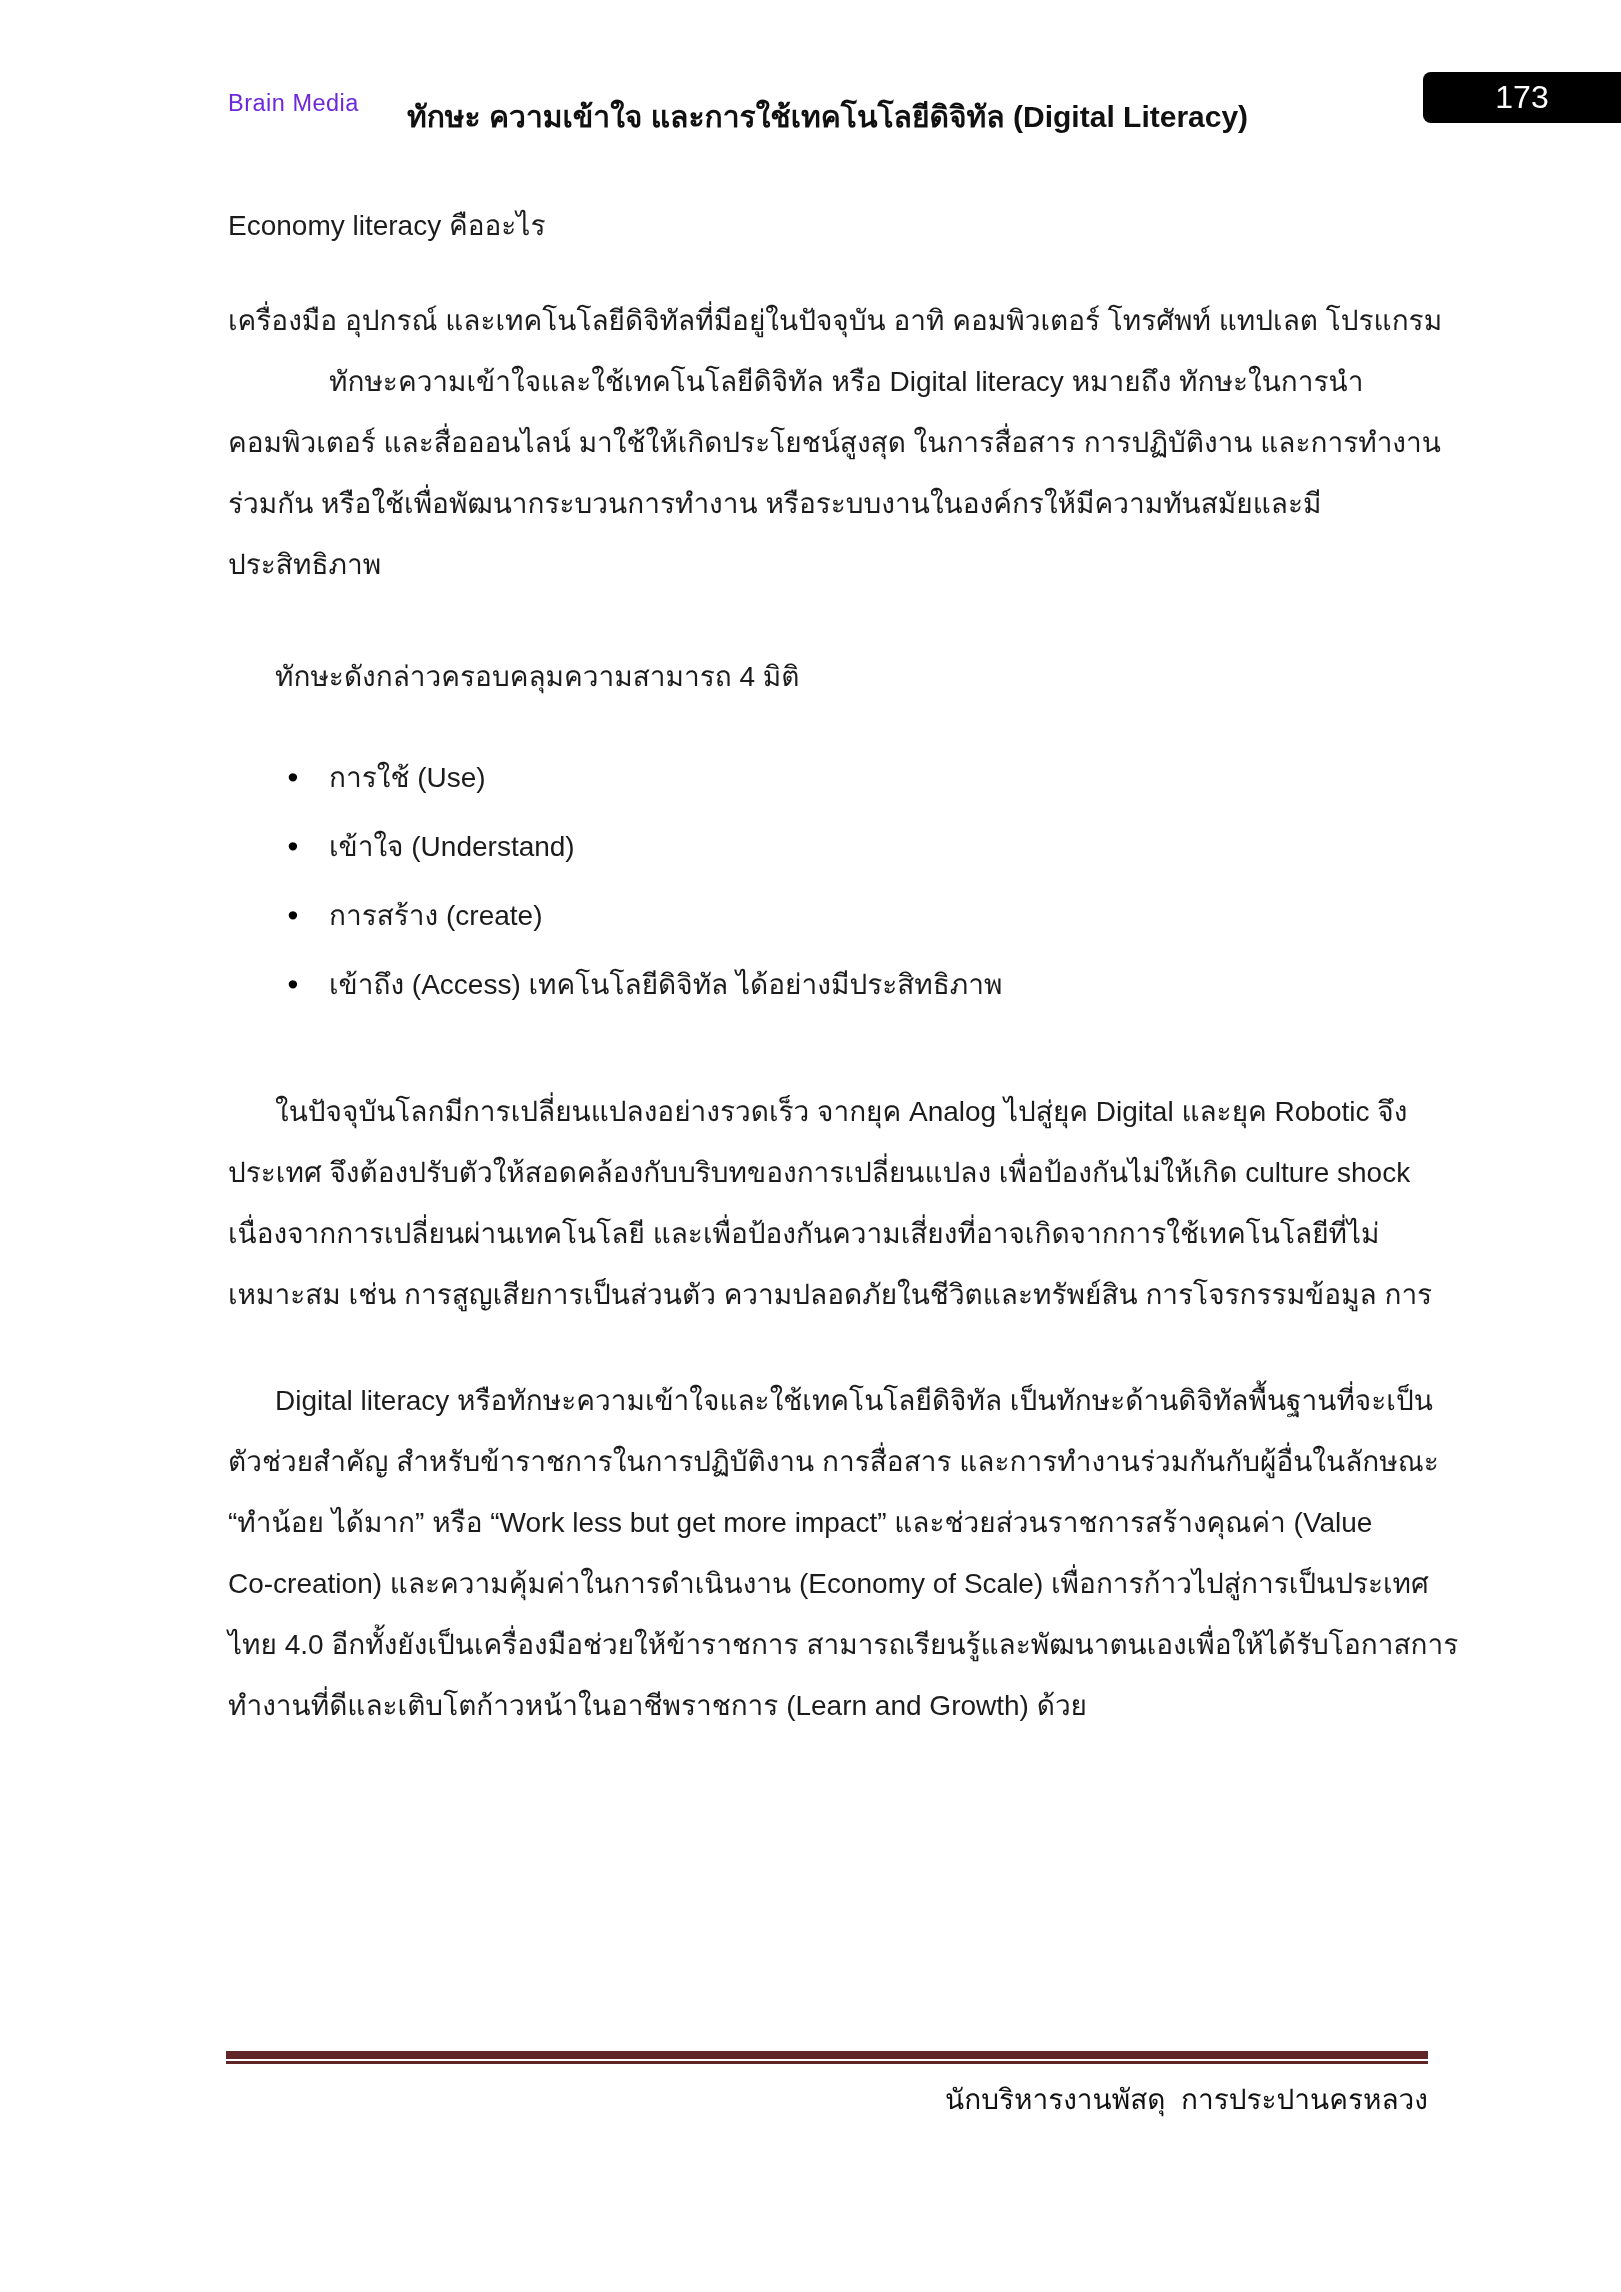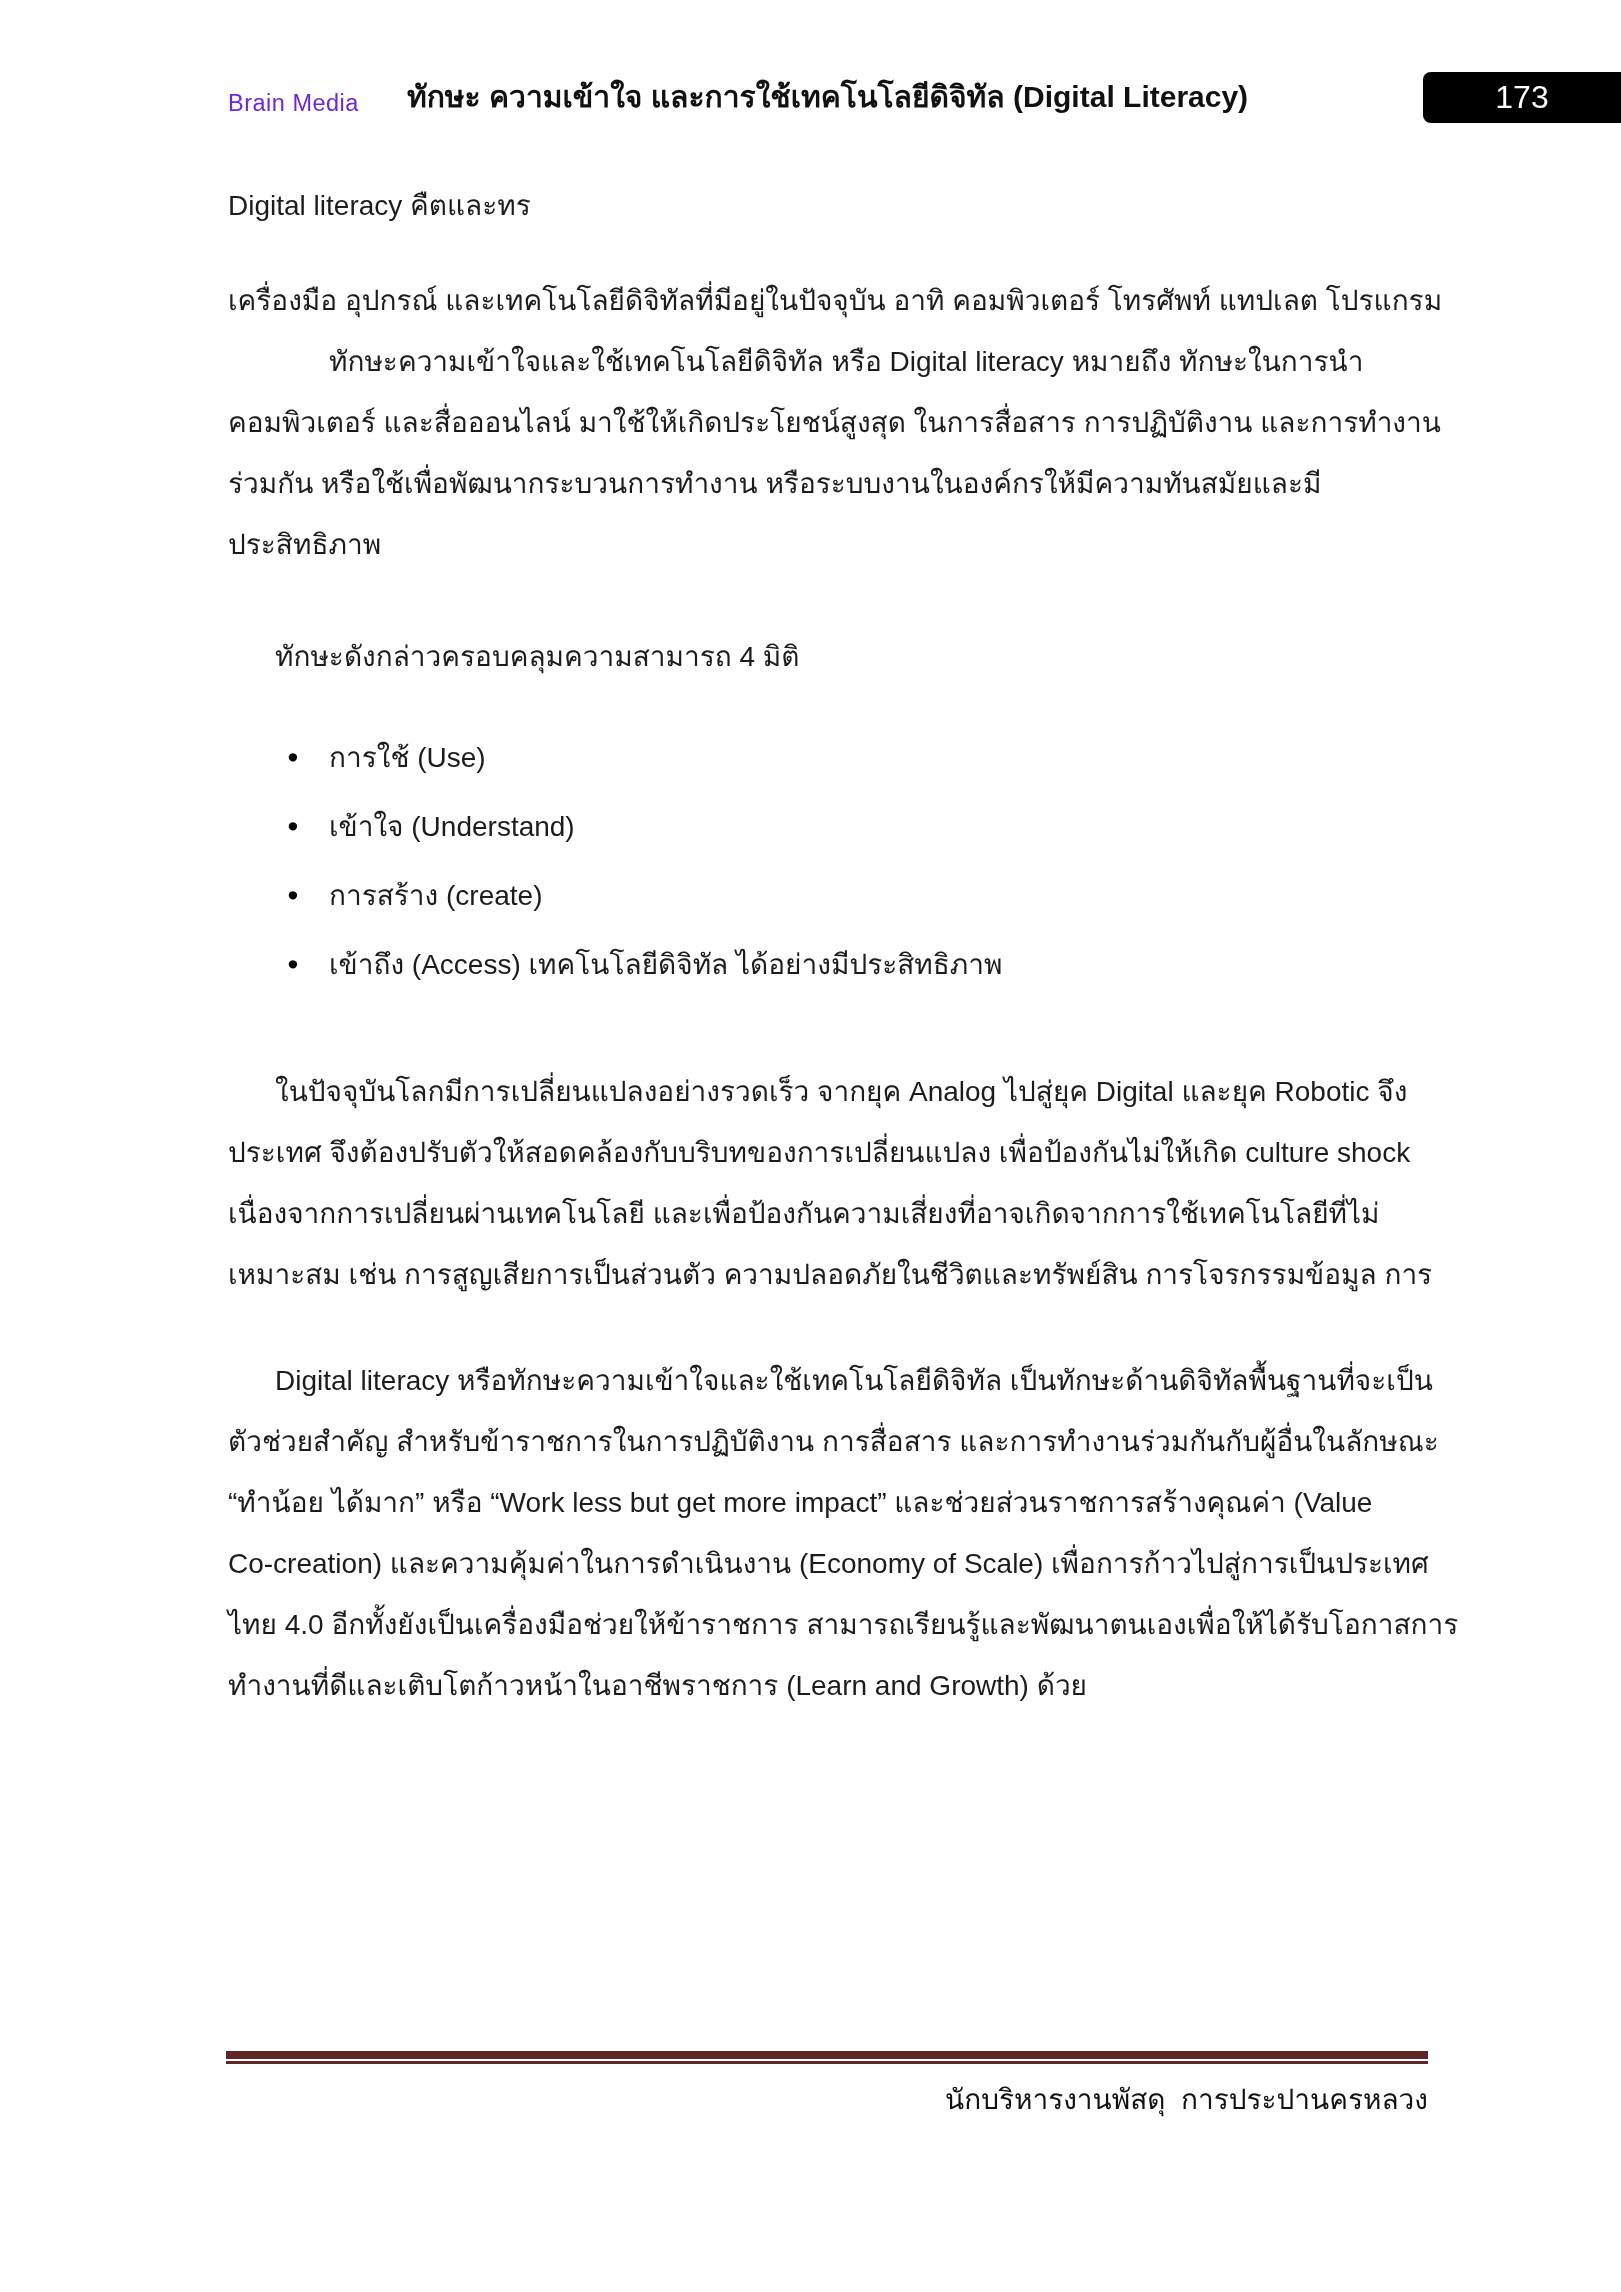--- a/index.html
+++ b/index.html
@@ -22,21 +22,21 @@
     position:absolute; right:0; top:72px;
     width:198px; height:51px;
     background:var(--page-number-bg,#000);
     color:var(--page-number-fg,#fff);
     border-radius:7.8px 0 0 7.8px;
     display:flex; align-items:center; justify-content:center;
     font-size:32px;
   }
   .content {
     position:absolute; left:228px; top:0; width:1199px;
-    padding-top:76px;
+    padding-top:96px;
     font-size:28px;
   }
   .title {
     text-align:center;
     font-weight:bold;
     font-size:30px; line-height:41px;
     color:#111;
   }
   .intro { margin-top:69px; line-height:39px; }
   .para  { line-height:61px; }
@@ -80,21 +80,21 @@
   <div class="brand">Brain Media</div>
 
   <div class="pageno">
     <span>173</span>
   </div>
 
   <div class="content">
 
     <h1 class="title">ทักษะ ความเข้าใจ และการใช้เทคโนโลยีดิจิทัล (Digital Literacy)</h1>
 
-    <div class="intro">Digital literacy คืตและทร</div>
+    <div class="intro">Economy literacy คืออะไร</div>
 
     <div class="para para1">
       <div class="line">เครื่องมือ อุปกรณ์ และเทคโนโลยีดิจิทัลที่มีอยู่ในปัจจุบัน อาทิ คอมพิวเตอร์ โทรศัพท์ แทปเลต โปรแกรม</div>
       <div class="line indent-lg">ทักษะความเข้าใจและใช้เทคโนโลยีดิจิทัล หรือ Digital literacy หมายถึง ทักษะในการนำ</div>
       <div class="line">คอมพิวเตอร์ และสื่อออนไลน์ มาใช้ให้เกิดประโยชน์สูงสุด ในการสื่อสาร การปฏิบัติงาน และการทำงาน</div>
       <div class="line">ร่วมกัน หรือใช้เพื่อพัฒนากระบวนการทำงาน หรือระบบงานในองค์กรให้มีความทันสมัยและมี</div>
       <div class="line">ประสิทธิภาพ</div>
     </div>
 
     <div class="subhead">ทักษะดังกล่าวครอบคลุมความสามารถ 4 มิติ</div>

